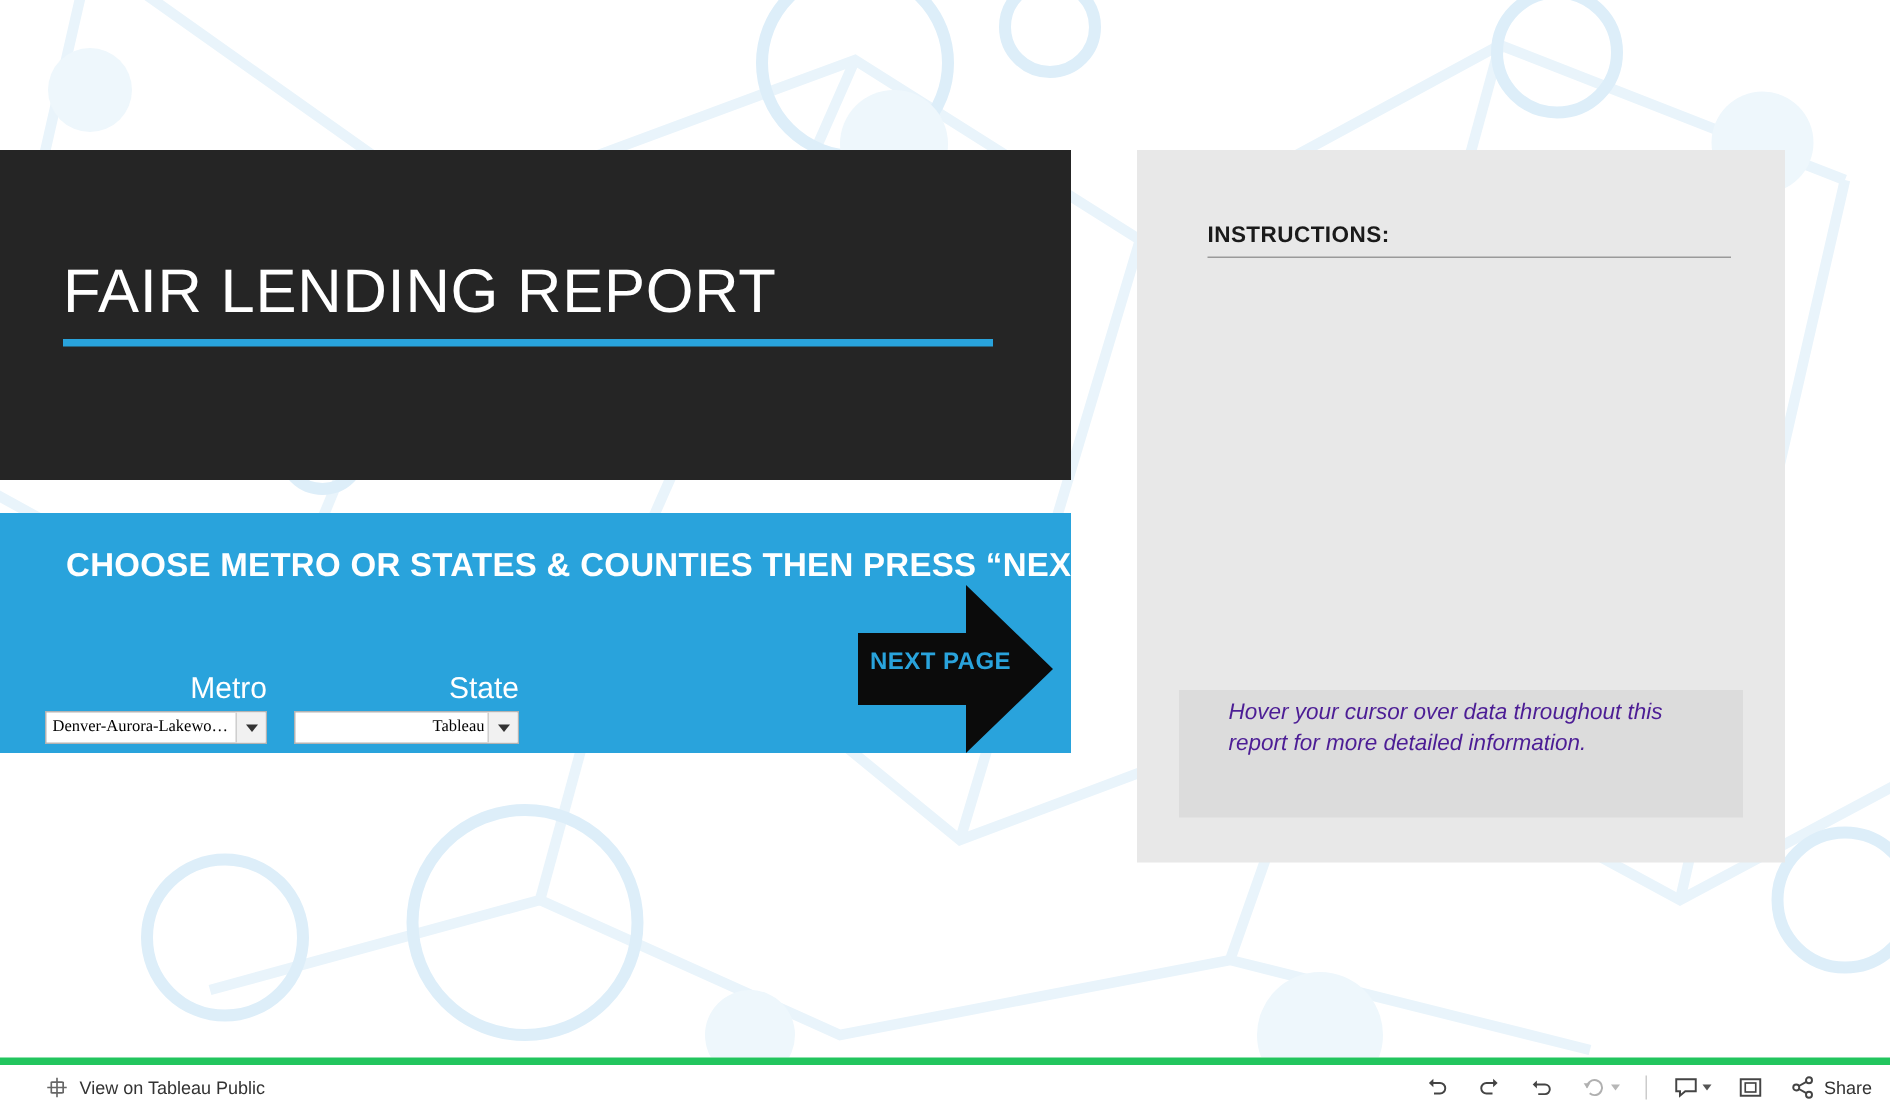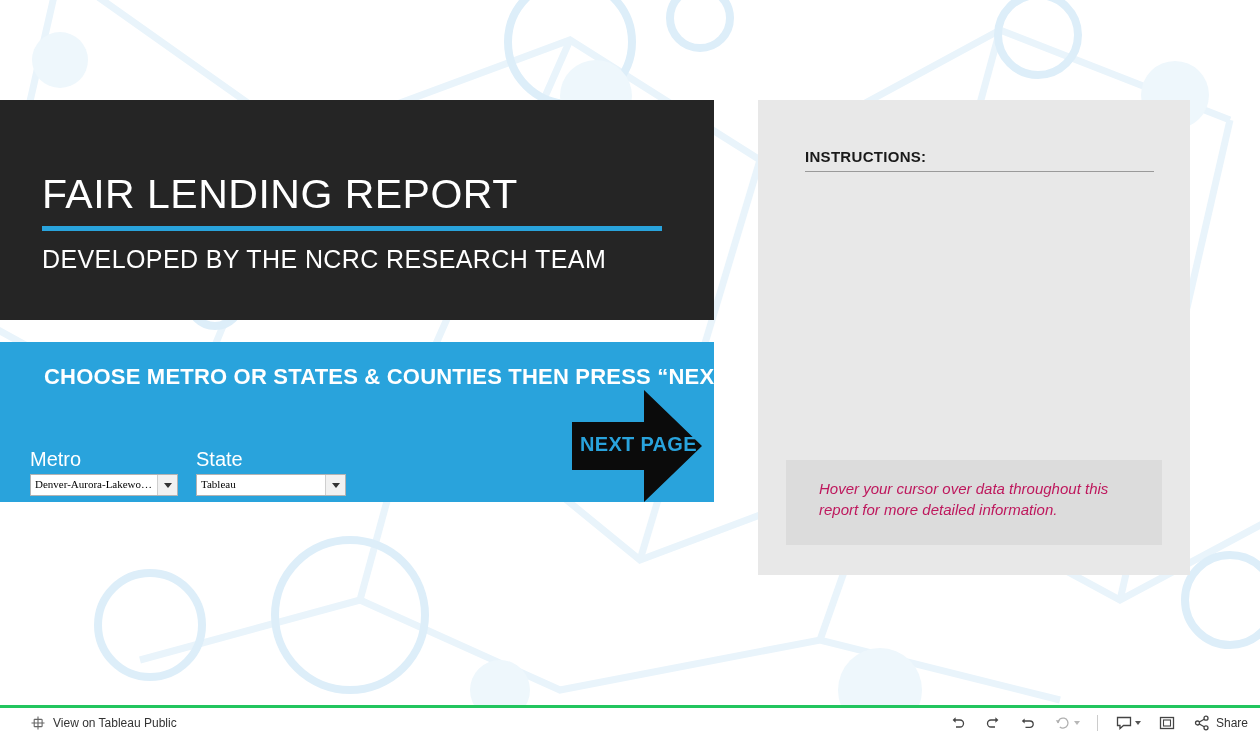--- a/index.html
+++ b/index.html
@@ -69,20 +69,21 @@
   }
 
   
   .selector-panel {
     position: absolute;
     left: 0px;
     top: 342px;
     width: 714px;
     height: 160px;
     background: #29a3dc;
+    text-align: right;
   }
   .selector-heading {
     position: absolute;
     left: 44px;
     top: 22px;
     font-size: 22px;
     color: #ffffff;
     font-weight: 700;
     letter-spacing: 0.2px;
     white-space: nowrap;
@@ -150,21 +151,21 @@
     top: 390px;
     width: 132px;
     height: 112px;
     cursor: pointer;
   }
   .next-page svg { display: block; }
   .next-page .np-label {
     position: absolute;
     left: 8px;
     top: 43px;
-    font-size: 20px;
+    font-size: 16px;
     font-weight: 700;
     color: #29a3dc;
     letter-spacing: 0.3px;
     white-space: nowrap;
   }
 
   
   .instructions-card {
     position: absolute;
     left: 758px;
@@ -218,37 +219,37 @@
     position: absolute;
     left: 28px;
     top: 360px;
     width: 376px;
     height: 85px;
     background: #dcdcdc;
   }
   .hover-note span {
     position: absolute;
     left: 33px;
-    top: 18px;
+    top: 4px;
     width: 318px;
     font-style: italic;
     font-size: 15px;
     line-height: 21px;
-    color: #be185d;
+    color: #4c1d95;
   }
 
   
   .toolbar {
     position: absolute;
     left: 0;
     bottom: 0;
     width: 1260px;
     height: 31px;
     background: #ffffff;
-    border-top: 3px solid #22c55e;
+    border-top: 5px solid #22c55e;
     box-sizing: border-box;
   }
   .tb-left {
     position: absolute;
     left: 30px;
     top: 0;
     height: 30px;
     display: flex;
     align-items: center;
     gap: 7px;
@@ -330,21 +331,20 @@
       <circle cx="1175" cy="95" r="34"></circle>
       <circle cx="60" cy="60" r="28"></circle>
       <circle cx="500" cy="690" r="30"></circle>
       <circle cx="1090" cy="430" r="22"></circle>
     </g>
   </svg>
 
   <div class="title-card">
     <div class="main-title">FAIR LENDING REPORT</div>
     <div class="title-rule"></div>
-    <div class="sub-title">DEVELOPED BY THE NCRC RESEARCH TEAM</div>
   </div>
 
   <div class="selector-panel">
     <div class="selector-heading">CHOOSE METRO OR STATES &amp; COUNTIES THEN PRESS “NEXT”</div>
 
     <div class="filter" id="filter-metro">
       <span class="filter-label">Metro</span>
       <div class="dropdown">
         <span class="dd-value">Denver-Aurora-Lakewood…</span>
         <span class="dd-arrow"></span>

